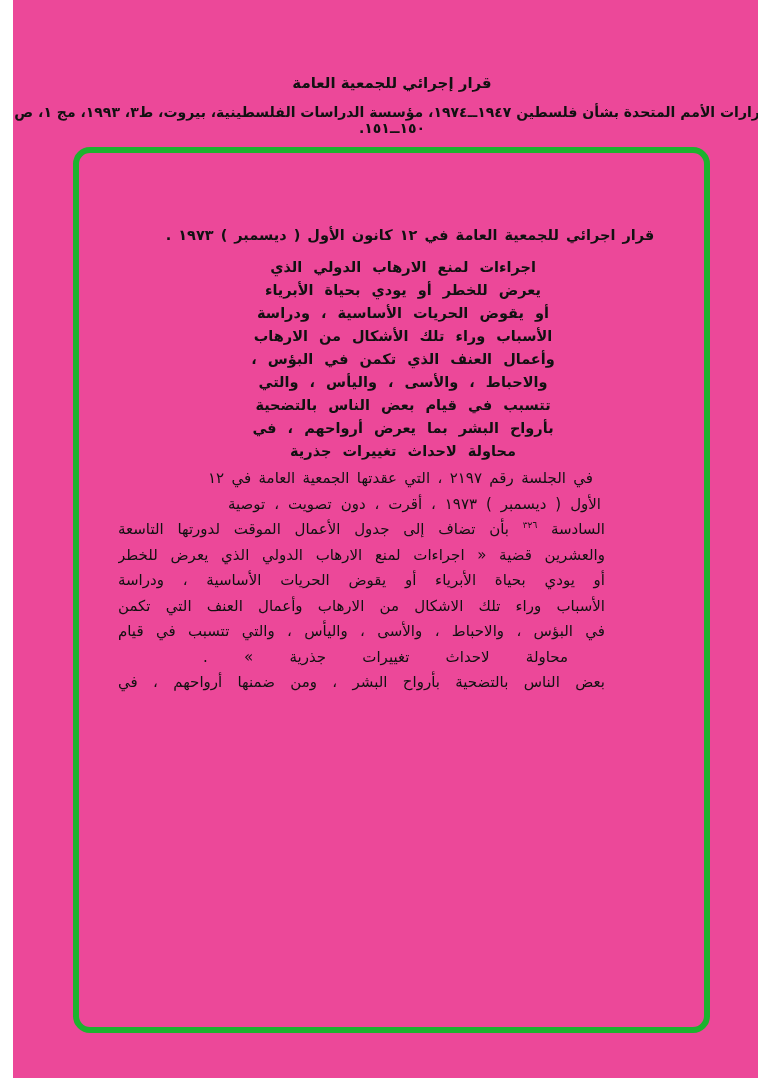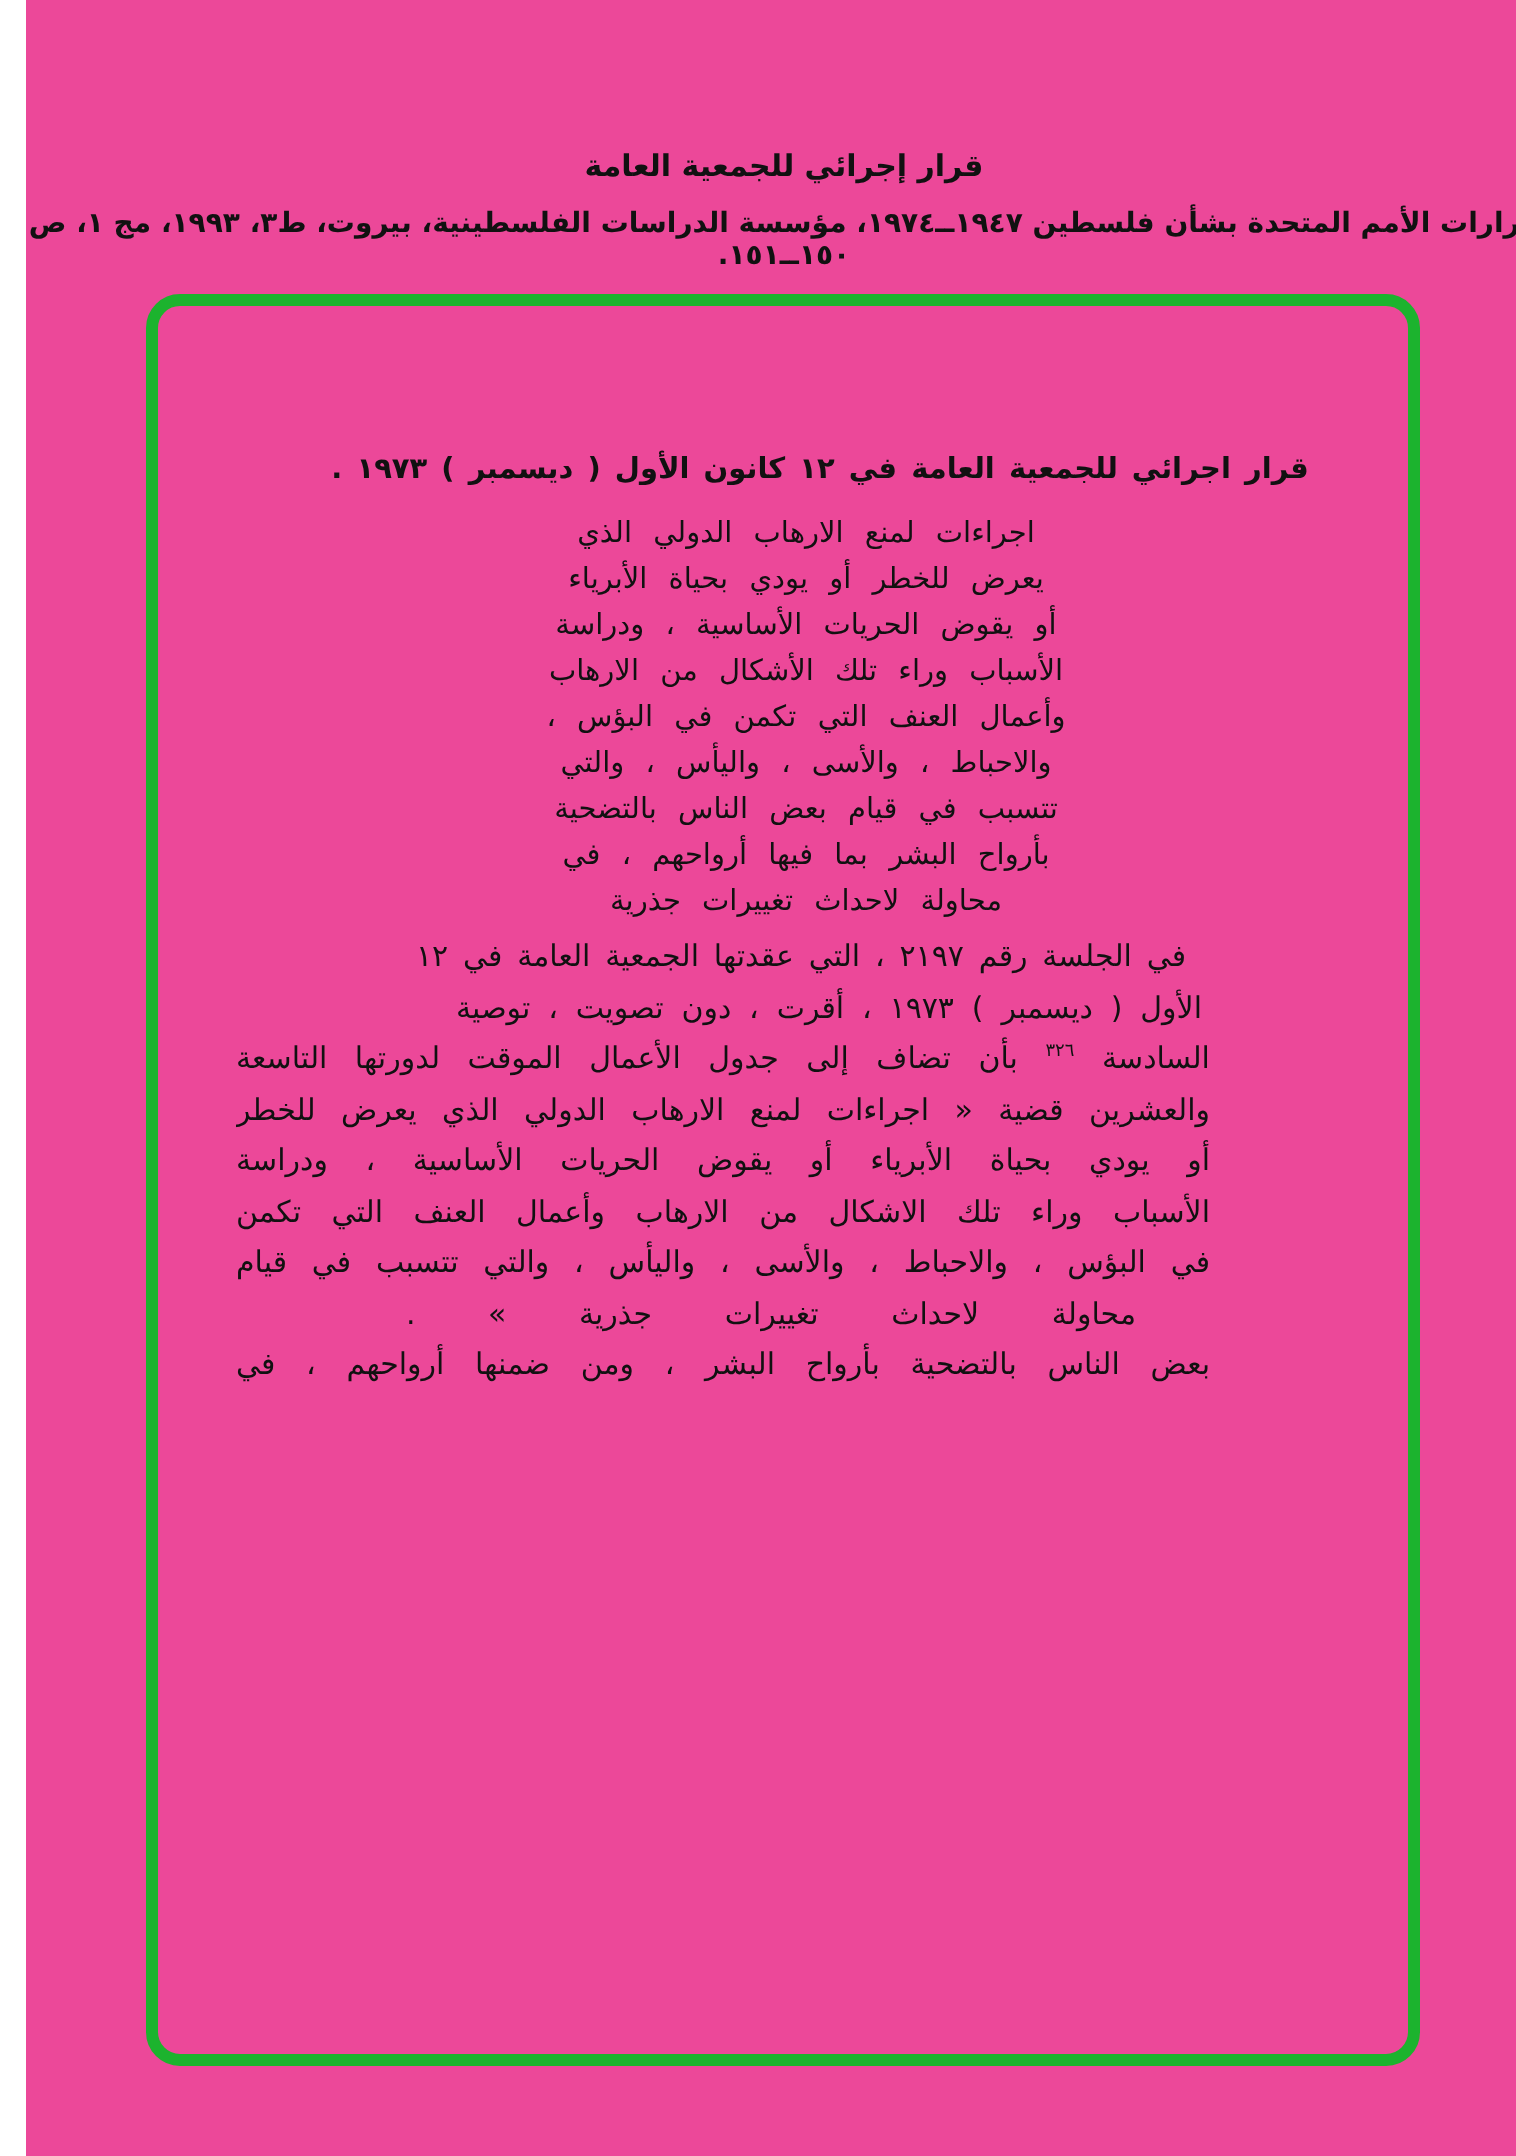--- a/index.html
+++ b/index.html
@@ -58,21 +58,21 @@
   }
   .agenda-block {
     position: absolute;
     top: 103px;
     left: 23px;
     right: 0;
     text-align: center;
   }
   .agenda-line {
     font-size: 14.5px;
-    font-weight: normal;
+    font-weight: bold;
     line-height: 23px;
     word-spacing: 6px;
     white-space: nowrap;
   }
   .body-block {
     position: absolute;
     top: 313px;
     left: 39px;
     right: 99px;
   }
@@ -106,24 +106,24 @@
 
   <div class="green-box" style="border-color: rgb(28, 179, 46); border-radius: 17px;">
 
     <div class="res-heading">قرار اجرائي للجمعية العامة في ١٢ كانون الأول ( ديسمبر ) ١٩٧٣ .</div>
 
     <div class="agenda-block">
       <div class="agenda-line">اجراءات لمنع الارهاب الدولي الذي</div>
       <div class="agenda-line">يعرض للخطر أو يودي بحياة الأبرياء</div>
       <div class="agenda-line">أو يقوض الحريات الأساسية ، ودراسة</div>
       <div class="agenda-line">الأسباب وراء تلك الأشكال من الارهاب</div>
-      <div class="agenda-line">وأعمال العنف التي تكمن في البؤس ،</div>
+      <div class="agenda-line">وأعمال العنف الذي تكمن في البؤس ،</div>
       <div class="agenda-line">والاحباط ، والأسى ، واليأس ، والتي</div>
       <div class="agenda-line">تتسبب في قيام بعض الناس بالتضحية</div>
-      <div class="agenda-line">بأرواح البشر بما فيها أرواحهم ، في</div>
+      <div class="agenda-line">بأرواح البشر بما يعرض أرواحهم ، في</div>
       <div class="agenda-line">محاولة لاحداث تغييرات جذرية</div>
     </div>
 
     <div class="body-block">
       <div class="body-line indent-a">في الجلسة رقم ٢١٩٧ ، التي عقدتها الجمعية العامة في ١٢ كانون</div>
       <div class="body-line indent-b">الأول ( ديسمبر ) ١٩٧٣ ، أقرت ، دون تصويت ، توصية لجنتها</div>
       <div class="body-line"><span>السادسة</span> <sup class="fnref">٣٢٦</sup> <span>بأن تضاف إلى جدول الأعمال الموقت لدورتها التاسعة</span></div>
       <div class="body-line">والعشرين قضية « اجراءات لمنع الارهاب الدولي الذي يعرض للخطر</div>
       <div class="body-line">أو يودي بحياة الأبرياء أو يقوض الحريات الأساسية ، ودراسة</div>
       <div class="body-line">الأسباب وراء تلك الاشكال من الارهاب وأعمال العنف التي تكمن</div>

